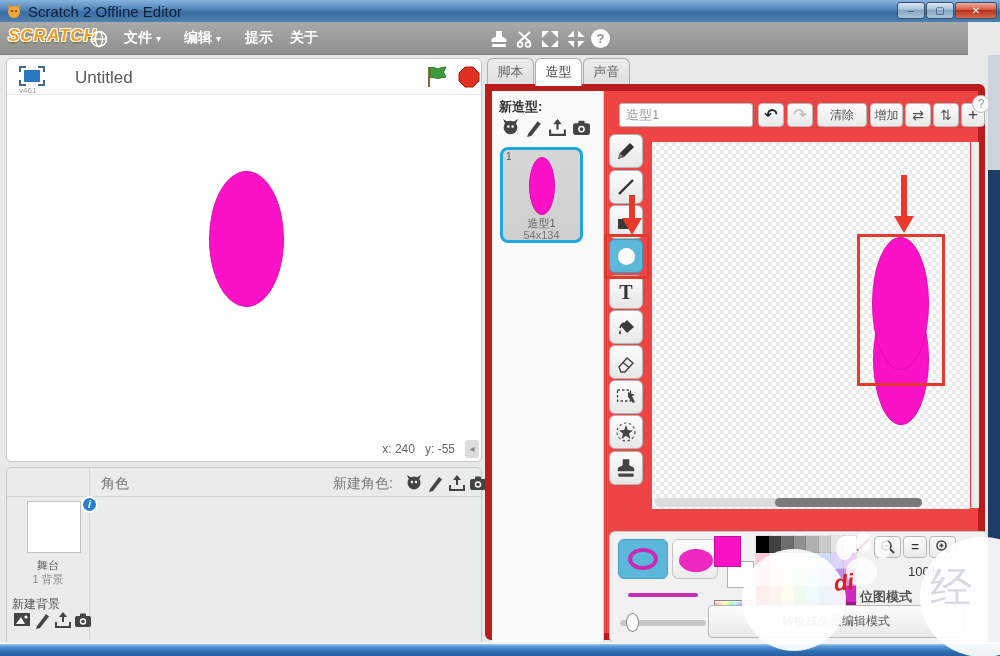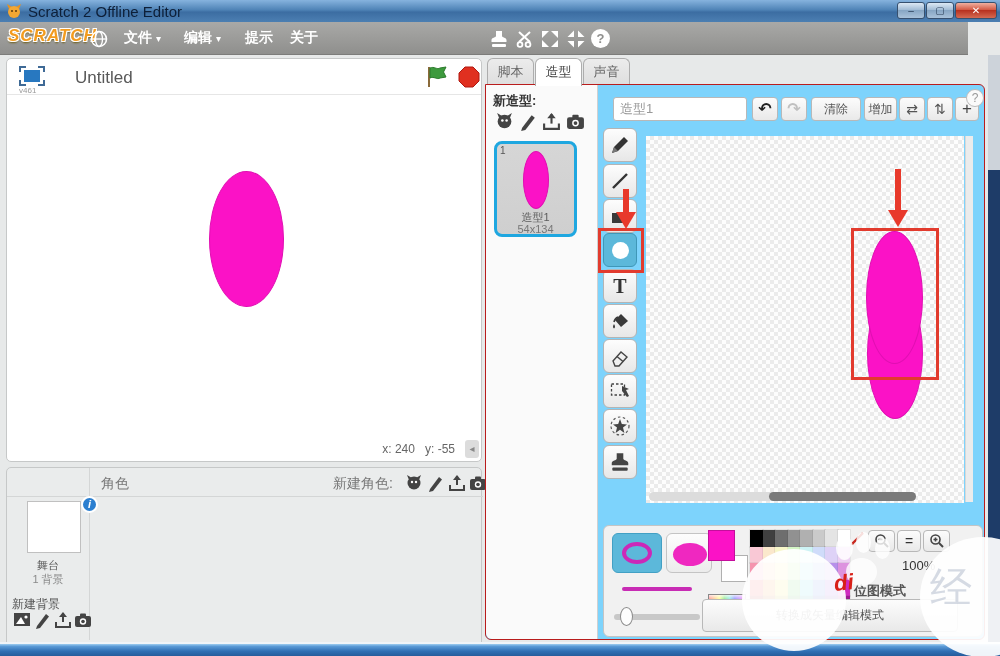--- a/index.html
+++ b/index.html
@@ -42,22 +42,22 @@
   .tilelabel { font-size:11px; color:#5a5a5a; text-align:center; }
   .magellipse { background:#fb12c6; border:1px solid #e00fb2; border-radius:50%; }
 
   
   .tab { top:58px; height:27px; width:47px; text-align:center; line-height:26px;
     font-size:13px; color:#666; background:linear-gradient(#ececec,#dedede);
     border:1px solid #adadad; border-bottom:none; border-radius:6px 6px 0 0; }
   .tab.active { background:#fff; color:#444; height:28px; z-index:5; }
 
   
-  #rightpanel { left:485px; top:84px; width:500px; height:556px; background:#7dd3fc;
-    border:1px solid #b91c1c; border-radius:0 6px 6px 6px; }
+  #rightpanel { left:485px; top:84px; width:500px; height:556px; background:#ef4444;
+    border:7px solid #b91c1c; border-radius:0 6px 6px 6px; }
 
   .boldlabel { font-size:13px; font-weight:bold; color:#333; }
 
   .pbtn { border:1px solid #b8b8b8; border-radius:4px; background:linear-gradient(#fcfcfc,#e9e9e9);
     font-size:12px; color:#555; text-align:center; overflow:hidden; }
 
   .toolbtn { width:34px; height:34px; border:1px solid #b4b4b4; border-radius:6px;
     background:linear-gradient(#fdfdfd,#e7e7e7); display:flex; align-items:center; justify-content:center; }
   .toolbtn.selected { background:#5cb8da; border-color:#3f97b8; }
 

